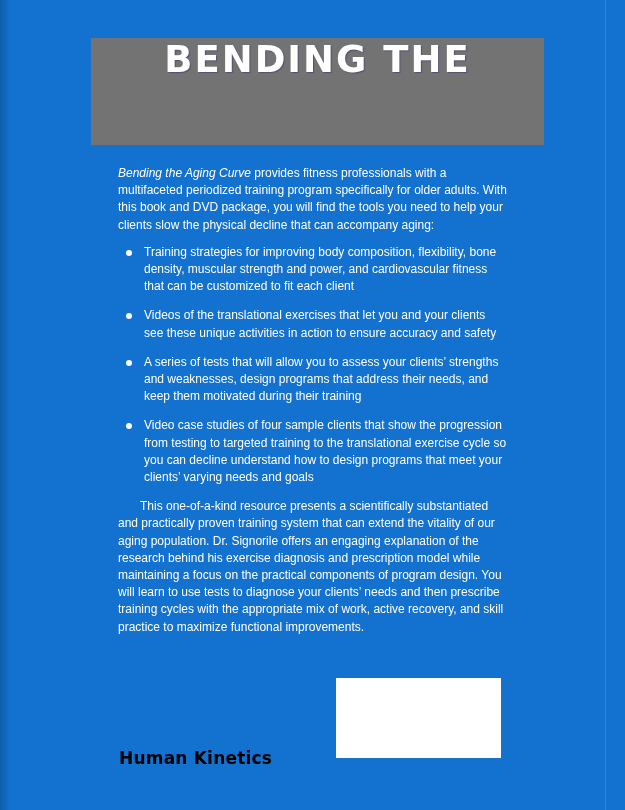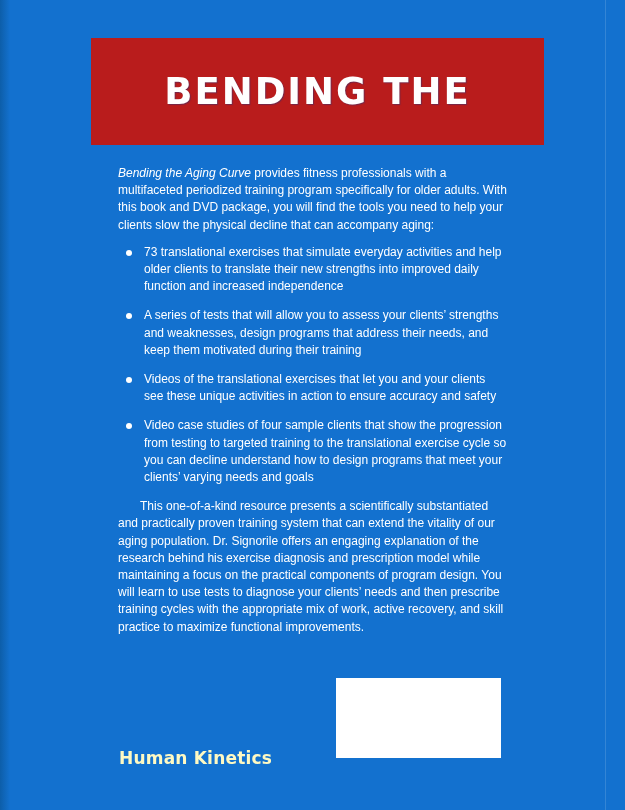--- a/index.html
+++ b/index.html
@@ -28,24 +28,23 @@
     width: 10px;
     height: 810px;
     background: linear-gradient(to right, #0d5ea9, #1371cf);
   }
   .title-block {
     position: absolute;
     left: 91px;
     top: 38px;
     width: 453px;
     height: 107px;
-    background: #b91c1c;
+    background: #737373;
     box-shadow: 0 0 0 0 rgba(0,0,0,0);
     display: flex;
-    flex-direction: column;
     justify-content: center;
   }
   .title-line {
     font-family: "DejaVu Sans", sans-serif;
     font-weight: bold;
     color: #ffffff;
     letter-spacing: 2px;
     font-size: 37px;
     line-height: 44px;
     text-align: center;
@@ -98,21 +97,21 @@
     left: 336px;
     top: 678px;
     width: 165px;
     height: 80px;
     background: #ffffff;
   }
   .publisher {
     position: absolute;
     left: 119px;
     top: 748px;
-    color: #fef9c3;
+    color: #000000;
     font-family: "DejaVu Sans", sans-serif;
     font-weight: bold;
     font-size: 17px;
     letter-spacing: 0.2px;
   }
   
   .crease {
     position: absolute;
     right: 19px;
     top: 0;
@@ -131,23 +130,23 @@
 
   <div class="title-block">
     <div class="title-line">BENDING THE</div>
   </div>
 
   <div class="body-text">
 
     <p class="para"><span class="ital">Bending the Aging Curve</span><span> provides fitness professionals with a multifaceted periodized training program specifically for older adults. With this book and DVD package, you will find the tools you need to help your clients slow the physical decline that can accompany aging:</span></p>
 
     <ul class="bullets">
-      <li><span class="dot"></span><span>73 translational exercises that simulate everyday activities and help older clients to translate their new strengths into improved daily function and increased independence</span></li>
+      <li><span class="dot"></span><span>Training strategies for improving body composition, flexibility, bone density, muscular strength and power, and cardiovascular fitness that can be customized to fit each client</span></li>
+      <li><span class="dot"></span><span>Videos of the translational exercises that let you and your clients see these unique activities in action to ensure accuracy and safety</span></li>
       <li><span class="dot"></span><span>A series of tests that will allow you to assess your clients’ strengths and weaknesses, design programs that address their needs, and keep them motivated during their training</span></li>
-      <li><span class="dot"></span><span>Videos of the translational exercises that let you and your clients see these unique activities in action to ensure accuracy and safety</span></li>
       <li><span class="dot"></span><span>Video case studies of four sample clients that show the progression from testing to targeted training to the translational exercise cycle so you can decline understand how to design programs that meet your clients’ varying needs and goals</span></li>
     </ul>
 
     <p class="para indent">This one-of-a-kind resource presents a scientifically substantiated and practically proven training system that can extend the vitality of our aging population. Dr. Signorile offers an engaging explanation of the research behind his exercise diagnosis and prescription model while maintaining a focus on the practical components of program design. You will learn to use tests to diagnose your clients’ needs and then prescribe training cycles with the appropriate mix of work, active recovery, and skill practice to maximize functional improvements.</p>
   </div>
 
   <div class="white-box"></div>
 
   <div class="publisher">Human Kinetics</div>
 

